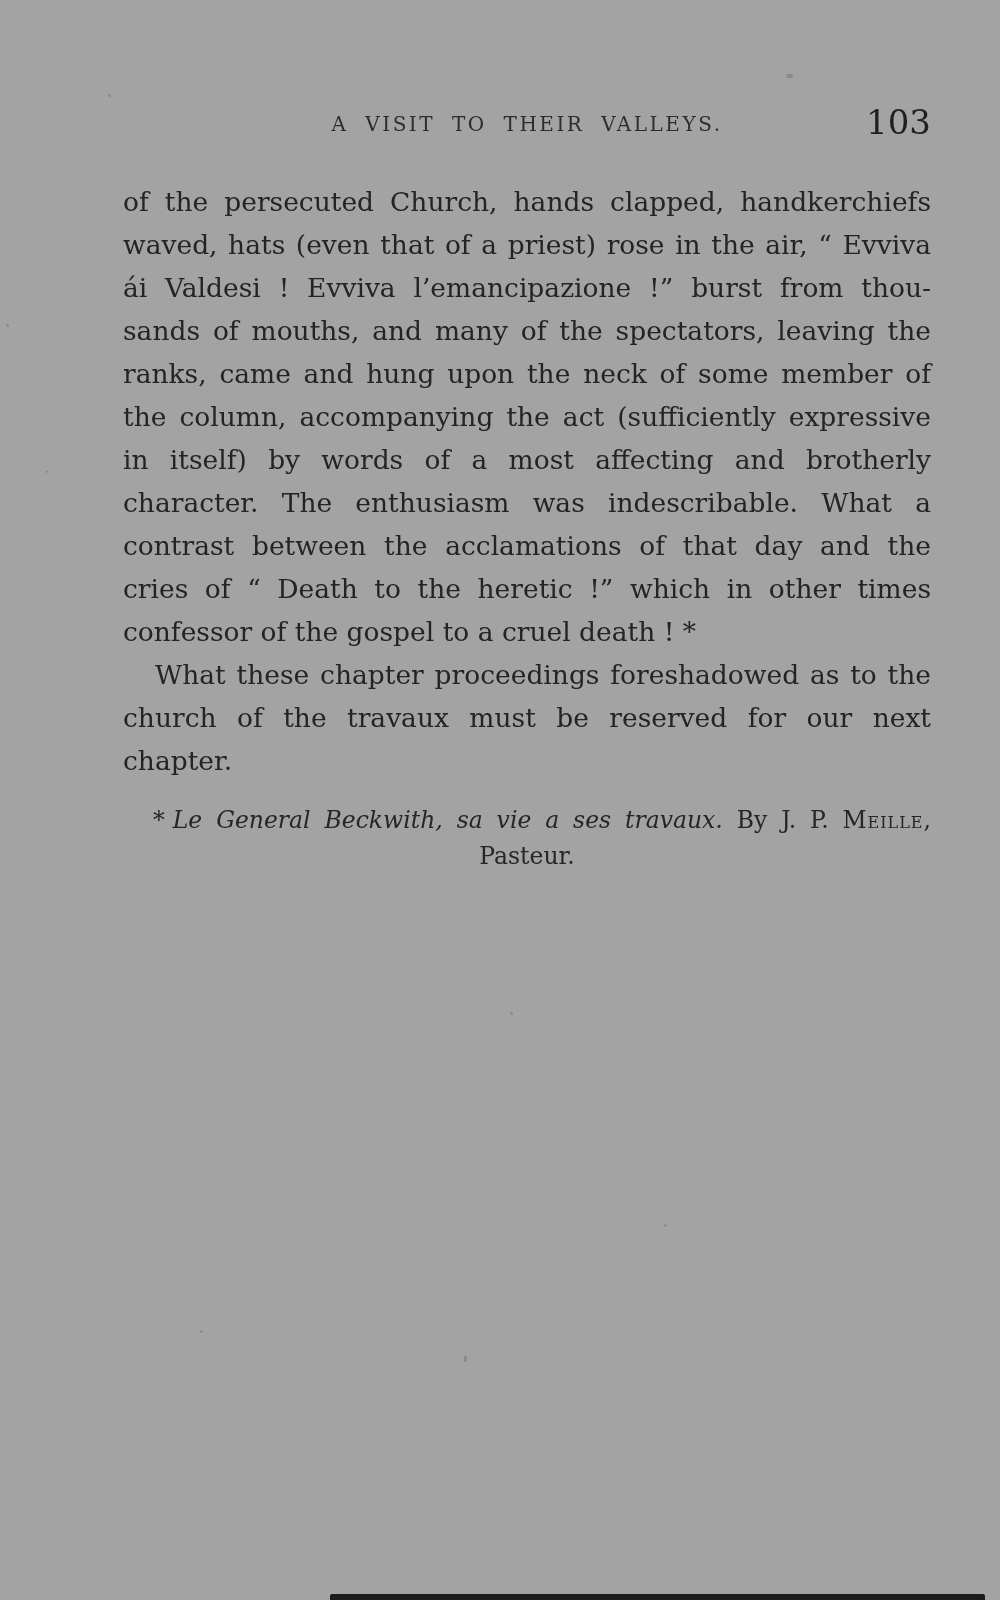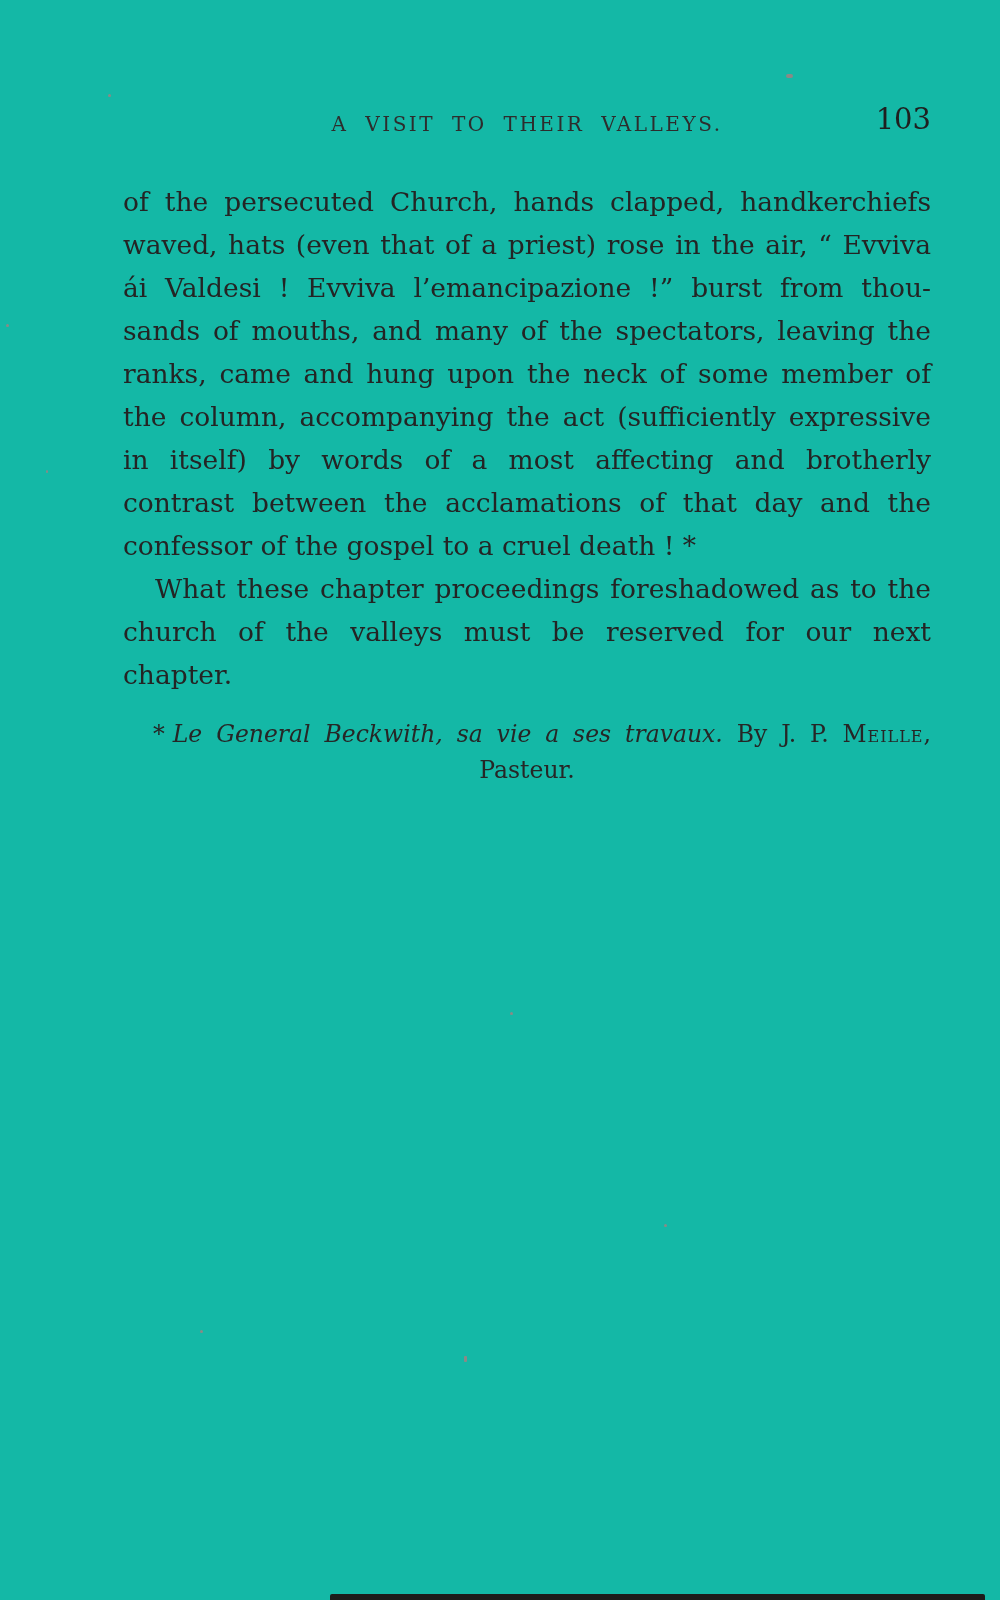--- a/index.html
+++ b/index.html
@@ -4,21 +4,21 @@
 <style>
   html, body {
     margin: 0;
     padding: 0;
     background: #e8e8e6;
   }
   .page {
     position: relative;
     width: 1000px;
     height: 1600px;
-    background: #14b8a6;
+    background: #a3a3a3;
     overflow: hidden;
     font-family: "DejaVu Serif", "Liberation Serif", serif;
     color: #262626;
   }
   .text-block {
     position: absolute;
     left: 123px;
     top: 106px;
     width: 808px;
   }
@@ -34,21 +34,21 @@
     font-size: 20px;
     letter-spacing: 2.5px;
     word-spacing: 8px;
     white-space: nowrap;
     color: #2d2d2d;
   }
   .page-number {
     position: absolute;
     right: 0;
     top: -4px;
-    font-size: 29px;
+    font-size: 34px;
     color: #1f1f1f;
   }
   .body-text {
     margin-top: 32px;
     font-size: 26.5px;
     line-height: 43px;
     color: #242424;
   }
   .line {
     text-align: justify;
@@ -122,27 +122,29 @@
     <div class="body-text">
 
       <div>
         <div class="line">of the persecuted Church, hands clapped, handkerchiefs</div>
         <div class="line">waved, hats (even that of a priest) rose in the air, “ Evviva</div>
         <div class="line">ái Valdesi ! Evviva l’emancipazione !” burst from thou-</div>
         <div class="line">sands of mouths, and many of the spectators, leaving the</div>
         <div class="line">ranks, came and hung upon the neck of some member of</div>
         <div class="line">the column, accompanying the act (sufficiently expressive</div>
         <div class="line">in itself) by words of a most affecting and brotherly</div>
+        <div class="line">character. The enthusiasm was indescribable. What a</div>
         <div class="line">contrast between the acclamations of that day and the</div>
+        <div class="line">cries of “ Death to the heretic !” which in other times</div>
         <div class="line last">confessor of the gospel to a cruel death ! *</div>
       </div>
 
       <div>
         <div class="line indent">What these chapter proceedings foreshadowed as to the</div>
-        <div class="line">church of the valleys must be reserved for our next</div>
+        <div class="line">church of the travaux must be reserved for our next</div>
         <div class="line last">chapter.</div>
       </div>
 
     </div>
 
     <div class="footnote">
       <div class="fn-line1">
         <span class="fn-marker">*</span><i>Le General Beckwith, sa vie a ses travaux.</i>
         <span>By J. P.</span>
         <span class="smallcaps">Meille</span><span>,</span>

